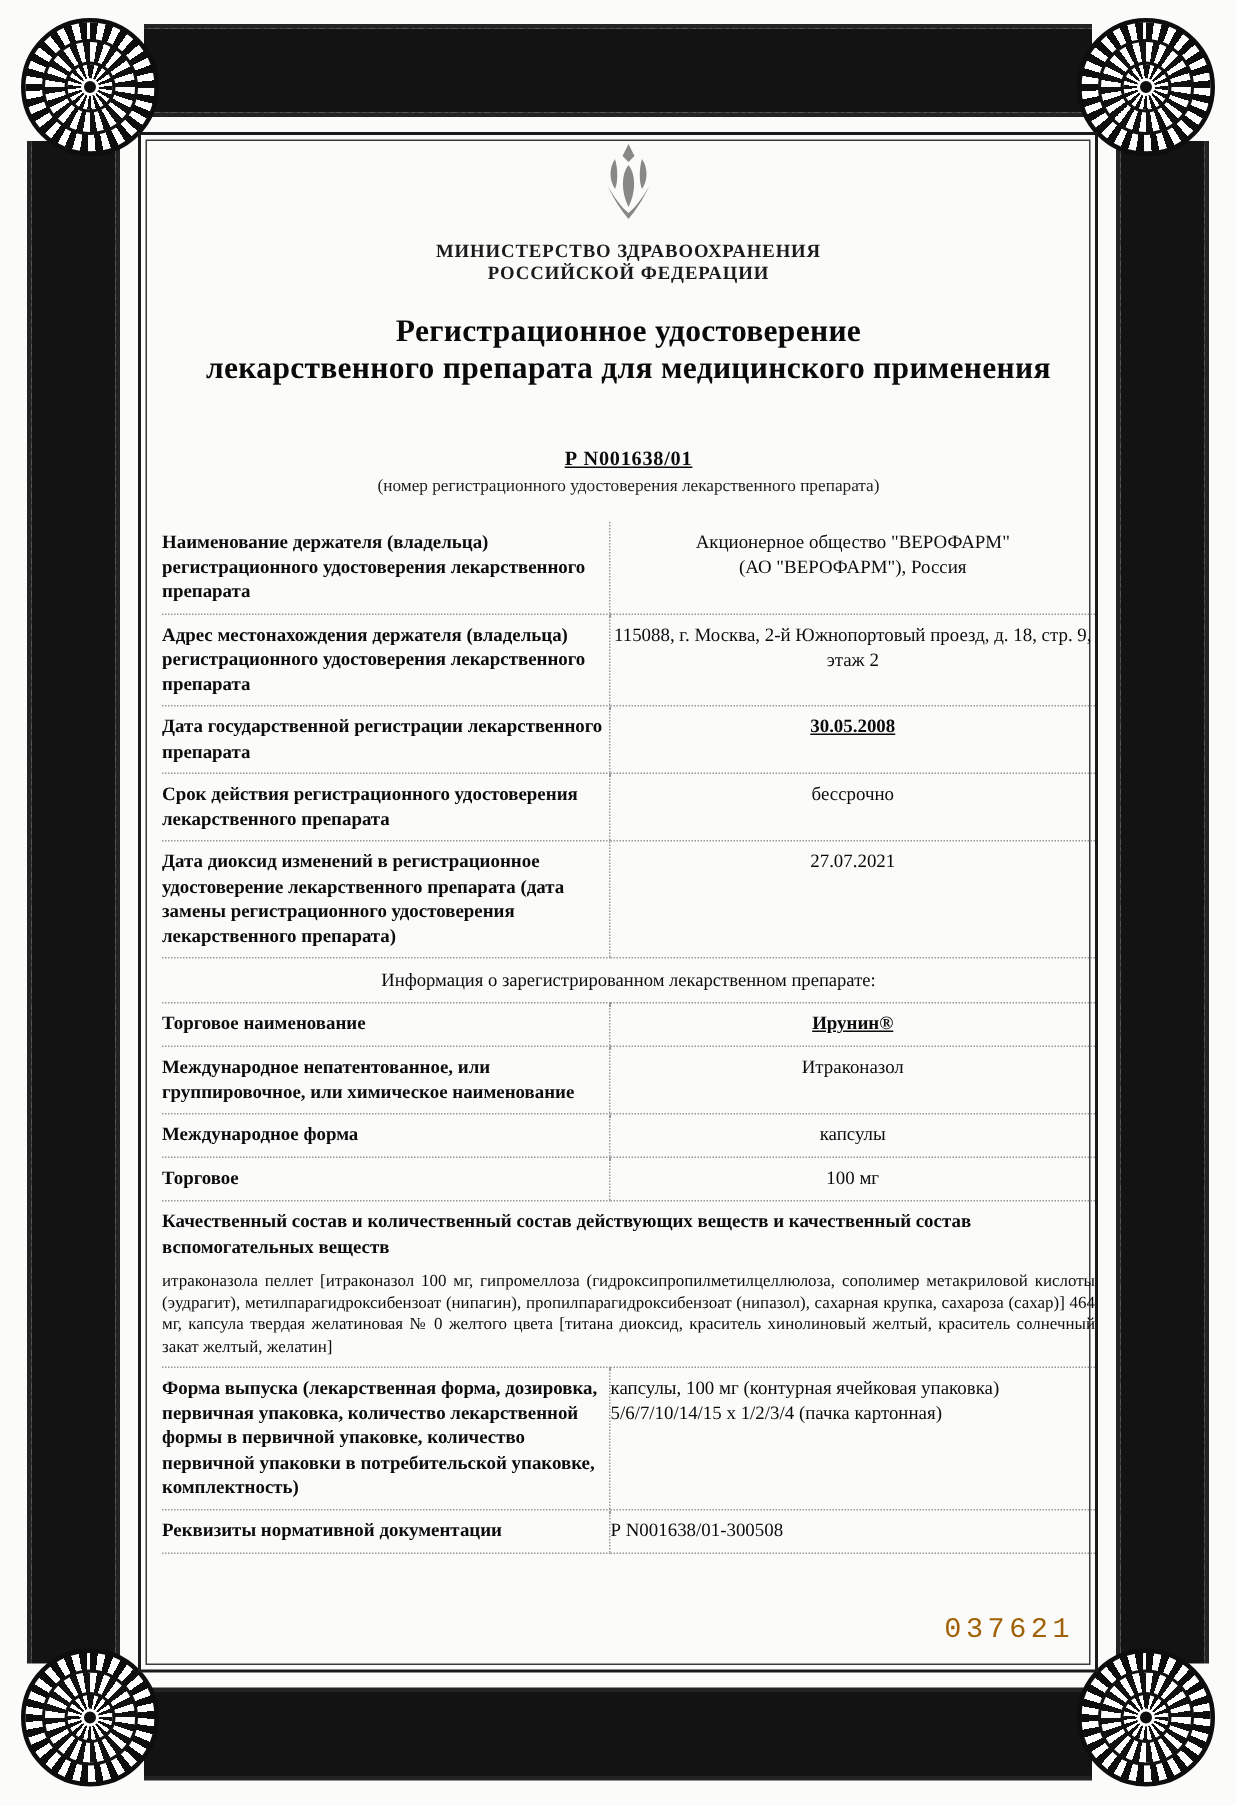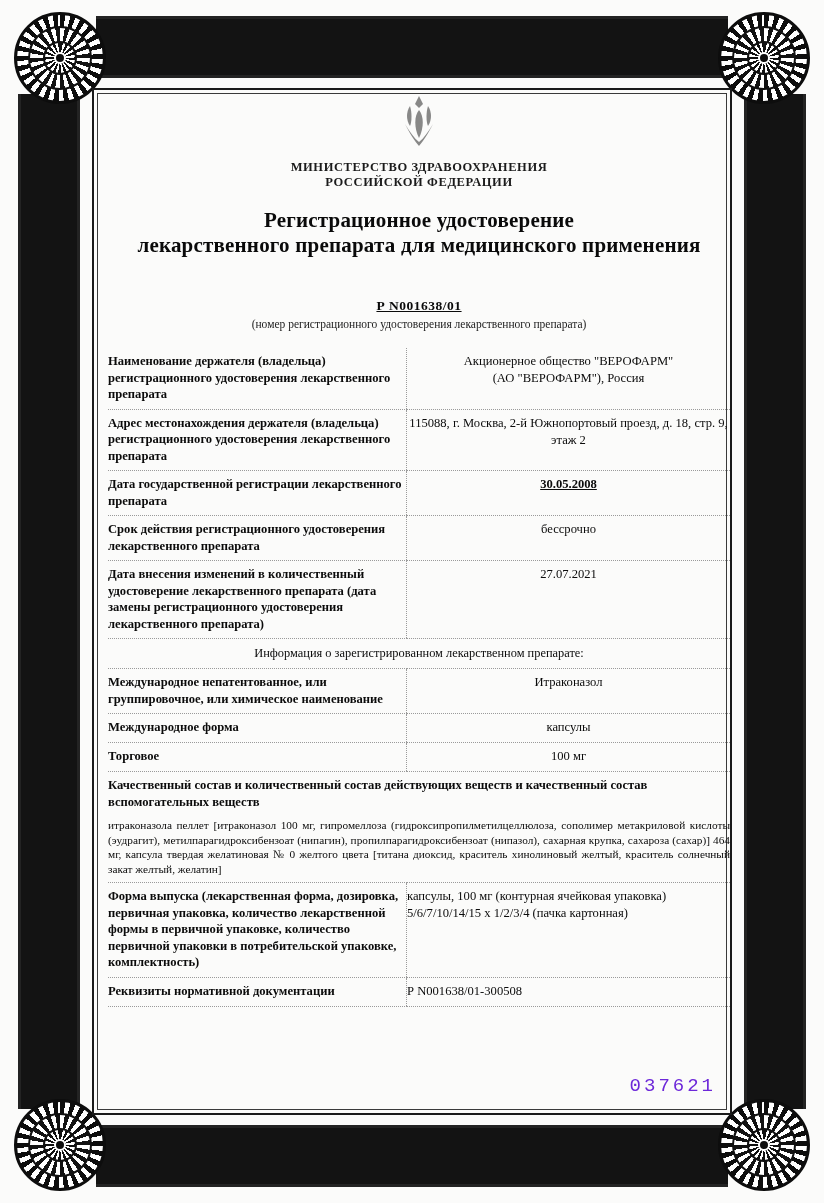--- a/index.html
+++ b/index.html
@@ -87,21 +87,21 @@
   tr.centered-note td{text-align:center;font-size:12.4px;font-weight:400;
       border-left:none;padding:7px 0 7px 0;}
 
   tr.wide td{border-left:none;font-weight:700;font-size:12.6px;line-height:16.5px;
       border-bottom:none;padding-bottom:2px;}
   tr.para td{border-left:none;font-weight:400;font-size:11.3px;line-height:14.6px;
       text-align:justify;border-bottom:1px dotted #9a9a9a;padding-top:6px;}
 
   .serial{position:absolute;right:108px;bottom:106px;
       font-family:"Liberation Mono", monospace;
-      font-size:19px;letter-spacing:3px;color:#6d28d9;}
+      font-size:19px;letter-spacing:3px;color:#a16207;}
 </style>
 </head>
 <body>
 
 <div class="page">
 
   <div class="border-frame">
     <div class="band horiz top"></div>
     <div class="band horiz bottom"></div>
     <div class="band vert left"></div>
@@ -176,28 +176,32 @@
         </tr>
         <tr>
           <td class="lbl">Дата государственной регистрации лекарственного препарата</td>
           <td class="val strong">30.05.2008</td>
         </tr>
         <tr>
           <td class="lbl">Срок действия регистрационного удостоверения лекарственного препарата</td>
           <td class="val">бессрочно</td>
         </tr>
         <tr>
-          <td class="lbl">Дата внесения изменений в количественный удостоверение лекарственного препарата (дата замены регистрационного удостоверения лекарственного препарата)</td>
+          <td class="lbl">Дата диоксид изменений в регистрационное удостоверение лекарственного препарата (дата замены регистрационного удостоверения лекарственного препарата)</td>
           <td class="val">27.07.2021</td>
         </tr>
 
         <tr class="centered-note">
           <td colspan="2">Информация о зарегистрированном лекарственном препарате:</td>
         </tr>
 
+        <tr>
+          <td class="lbl">Торговое наименование</td>
+          <td class="val strong">Ирунин®</td>
+        </tr>
         <tr>
           <td class="lbl">Международное непатентованное, или группировочное, или химическое наименование</td>
           <td class="val">Итраконазол</td>
         </tr>
         <tr>
           <td class="lbl">Международное форма</td>
           <td class="val">капсулы</td>
         </tr>
         <tr>
           <td class="lbl">Торговое</td>

